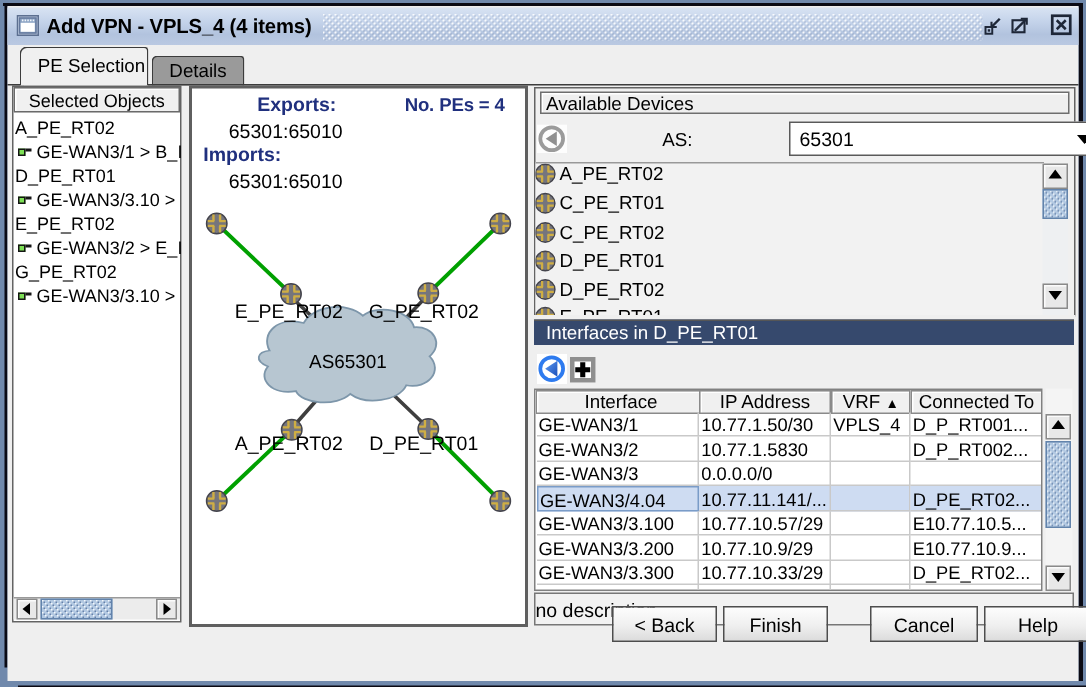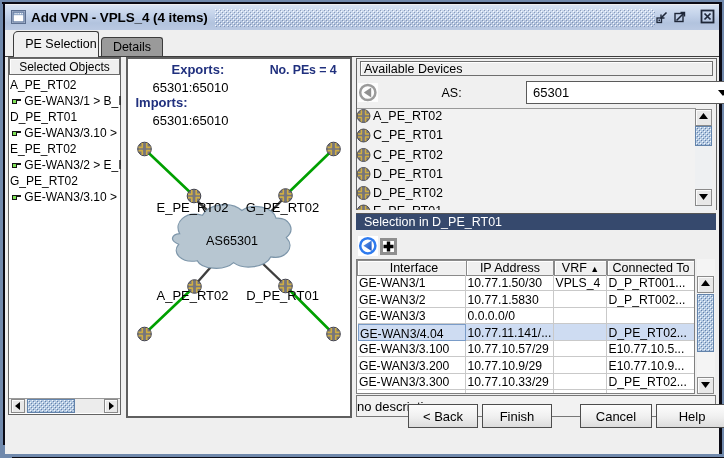--- a/index.html
+++ b/index.html
@@ -206,21 +206,21 @@
             </div>
           <div class="sbtn" style="left:0;top:80px;width:17px;height:17px;">
               <svg width="15" height="14">
                 <path d="M3 4 L12 4 L7.5 10 Z" fill="#000"></path>
               </svg>
             </div>
         </div>
       </div>
     </div>
     <div id="rbpanel" class="abs">
-      <div id="ifacebar" class="abs">Selection in D_PE_RT01</div>
+      <div id="ifacebar" class="abs">Interfaces in D_PE_RT01</div>
       <svg class="abs" style="left:2px;top:26px" width="20" height="20" viewBox="0 0 20 20">
         <defs>
             <linearGradient id="tri" x1="0" y1="0" x2="1" y2="1">
               <stop offset="0%" stop-color="#5e9cf5"></stop>
               <stop offset="100%" stop-color="#1c50b8"></stop>
             </linearGradient>
           </defs>
         <rect width="20" height="20" fill="#fff"></rect>
         <circle cx="9.8" cy="9.8" r="7.6" fill="#fff" stroke="#2e7bef" stroke-width="2.5"></circle>
         <path d="M13.6 4.5 L5.4 9.8 L13.6 15.1 Z" fill="url(#tri)"></path>

